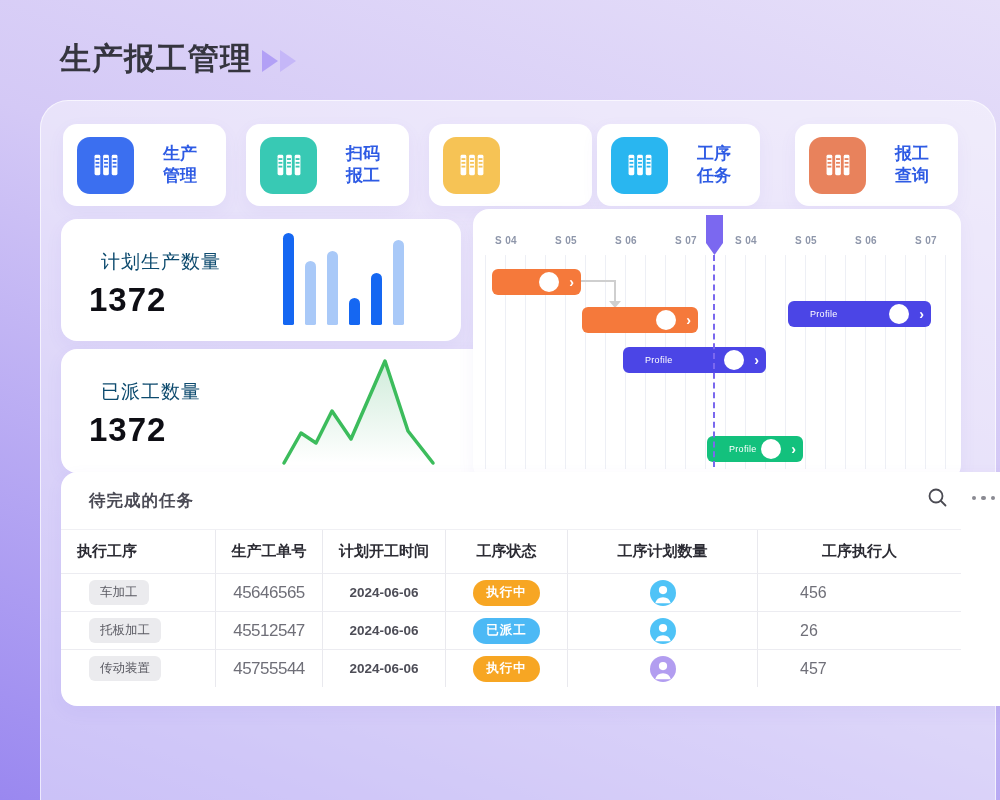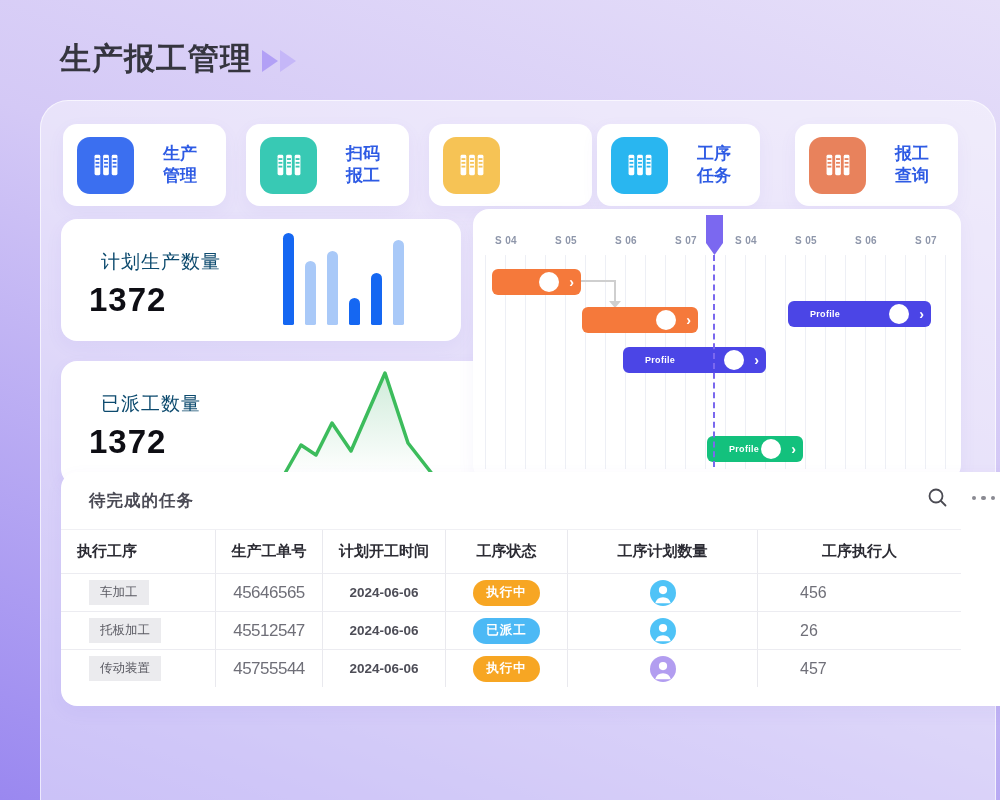--- a/index.html
+++ b/index.html
@@ -26,40 +26,40 @@
   .bar{width:11px;border-radius:6px 6px 2px 2px;}
   .line-chart{position:absolute;left:220px;top:4px;}
   
   .g-axis-label{position:absolute;top:26px;width:44px;text-align:center;font-size:10px;font-weight:700;color:#8e96aa;letter-spacing:0.4px;}
   .g-grid{position:absolute;left:12px;top:46px;width:468px;height:214px;
     background:repeating-linear-gradient(90deg,#edeff5 0 1px,transparent 1px 20px);}
   .g-marker{position:absolute;left:233px;top:6px;width:17px;height:40px;background:#7b68f0;
     clip-path:polygon(0 0,100% 0,100% 70%,50% 100%,0 70%);z-index:4;}
   .g-nowline{position:absolute;left:240px;top:46px;height:212px;width:0;border-left:2px dashed #7a68ee;z-index:3;}
   .gbar{position:absolute;height:26px;border-radius:6px;z-index:2;display:flex;align-items:center;cursor:pointer;}
-  .gbar .glabel{position:absolute;left:22px;color:#fff;font-size:9px;font-weight:700;letter-spacing:0.3px;}
+  .gbar .glabel{position:absolute;left:22px;color:#fff;font-size:9px;font-weight:400;letter-spacing:0.3px;}
   .gbar .gcircle{position:absolute;right:22px;width:20px;height:20px;border-radius:50%;background:#fff;}
   .gbar .gchev{position:absolute;right:7px;color:#fff;font-size:14px;font-weight:700;line-height:26px;}
   .conn{position:absolute;background:#cfcfcf;z-index:1;}
   .conn-arrow{position:absolute;width:0;height:0;border-left:6px solid transparent;border-right:6px solid transparent;border-top:7px solid #cfcfcf;z-index:1;}
   
   .tbl-title{position:absolute;left:28px;top:18px;font-size:16.5px;font-weight:600;color:#4b4b55;letter-spacing:1px;}
   .tbl-tools{position:absolute;right:26px;top:14px;display:flex;align-items:center;gap:18px;}
   .dots{display:flex;gap:5px;cursor:pointer;padding:4px;}
   .dots i{width:4.5px;height:4.5px;border-radius:50%;background:#8a8a92;}
   .tbl-grid{position:absolute;left:0;top:57px;width:900px;display:grid;
     grid-template-columns:155px 107px 123px 122px 190px 1fr;border-top:1px solid #f0f0f4;}
   .th,.td{display:flex;align-items:center;border-right:1px solid #e9e9ee;}
   .th:nth-child(6n),.td:nth-child(6n){border-right:none;}
   .th{height:43px;font-size:15px;font-weight:700;color:#2b2b33;justify-content:center;}
   .th.left{justify-content:flex-start;padding-left:16px;}
   .td{height:38px;border-top:1px solid #ececf1;justify-content:center;}
   .td.left{justify-content:flex-start;padding-left:28px;}
   .td.qty{justify-content:flex-start;padding-left:42px;font-size:16px;color:#6f6f78;}
-  .proc-pill{background:#ebebee;color:#5a5a62;font-size:12.5px;padding:4px 11px;border-radius:0;}
+  .proc-pill{background:#ebebee;color:#5a5a62;font-size:12.5px;padding:4px 11px;border-radius:6px;}
   .num{font-size:17px;color:#6f6f78;letter-spacing:-0.5px;}
   .date{font-size:13.5px;font-weight:600;color:#4d4d57;}
   .status-pill{color:#fff;font-size:12.5px;font-weight:600;padding:4.5px 13px;border-radius:13px;letter-spacing:1px;}
 </style>
 </head>
 <body>
 
 <div class="screen">
 
   <div class="app-title">
@@ -179,21 +179,21 @@
       <div class="bar-chart">
           <div class="bar" style="height: 92px; background: rgb(21, 103, 242);"></div>
           <div class="bar" style="height: 64px; background: rgb(169, 201, 248);"></div>
           <div class="bar" style="height: 74px; background: rgb(169, 201, 248);"></div>
           <div class="bar" style="height: 27px; background: rgb(21, 103, 242);"></div>
           <div class="bar" style="height: 52px; background: rgb(21, 103, 242);"></div>
           <div class="bar" style="height: 85px; background: rgb(169, 201, 248);"></div>
         </div>
     </div>
 
-    <div class="card" style="left:20px;top:260px;width:448px;height:124px">
+    <div class="card" style="left:20px;top:248px;width:448px;height:124px">
       <div class="stat-label">已派工数量</div>
       <div class="stat-value">1372</div>
       <svg class="line-chart" width="160" height="116" viewBox="0 0 160 116">
         <defs>
           <linearGradient id="lg" x1="0" y1="0" x2="0" y2="1">
             <stop offset="0" stop-color="#78c896" stop-opacity="0.35"></stop>
             <stop offset="1" stop-color="#78c896" stop-opacity="0"></stop>
           </linearGradient>
         </defs>
         <polygon id="line-fill" fill="url(#lg)" points="3,110 20,80 35,90 51,58 70,86 104,8 127,78 152,110"></polygon>

